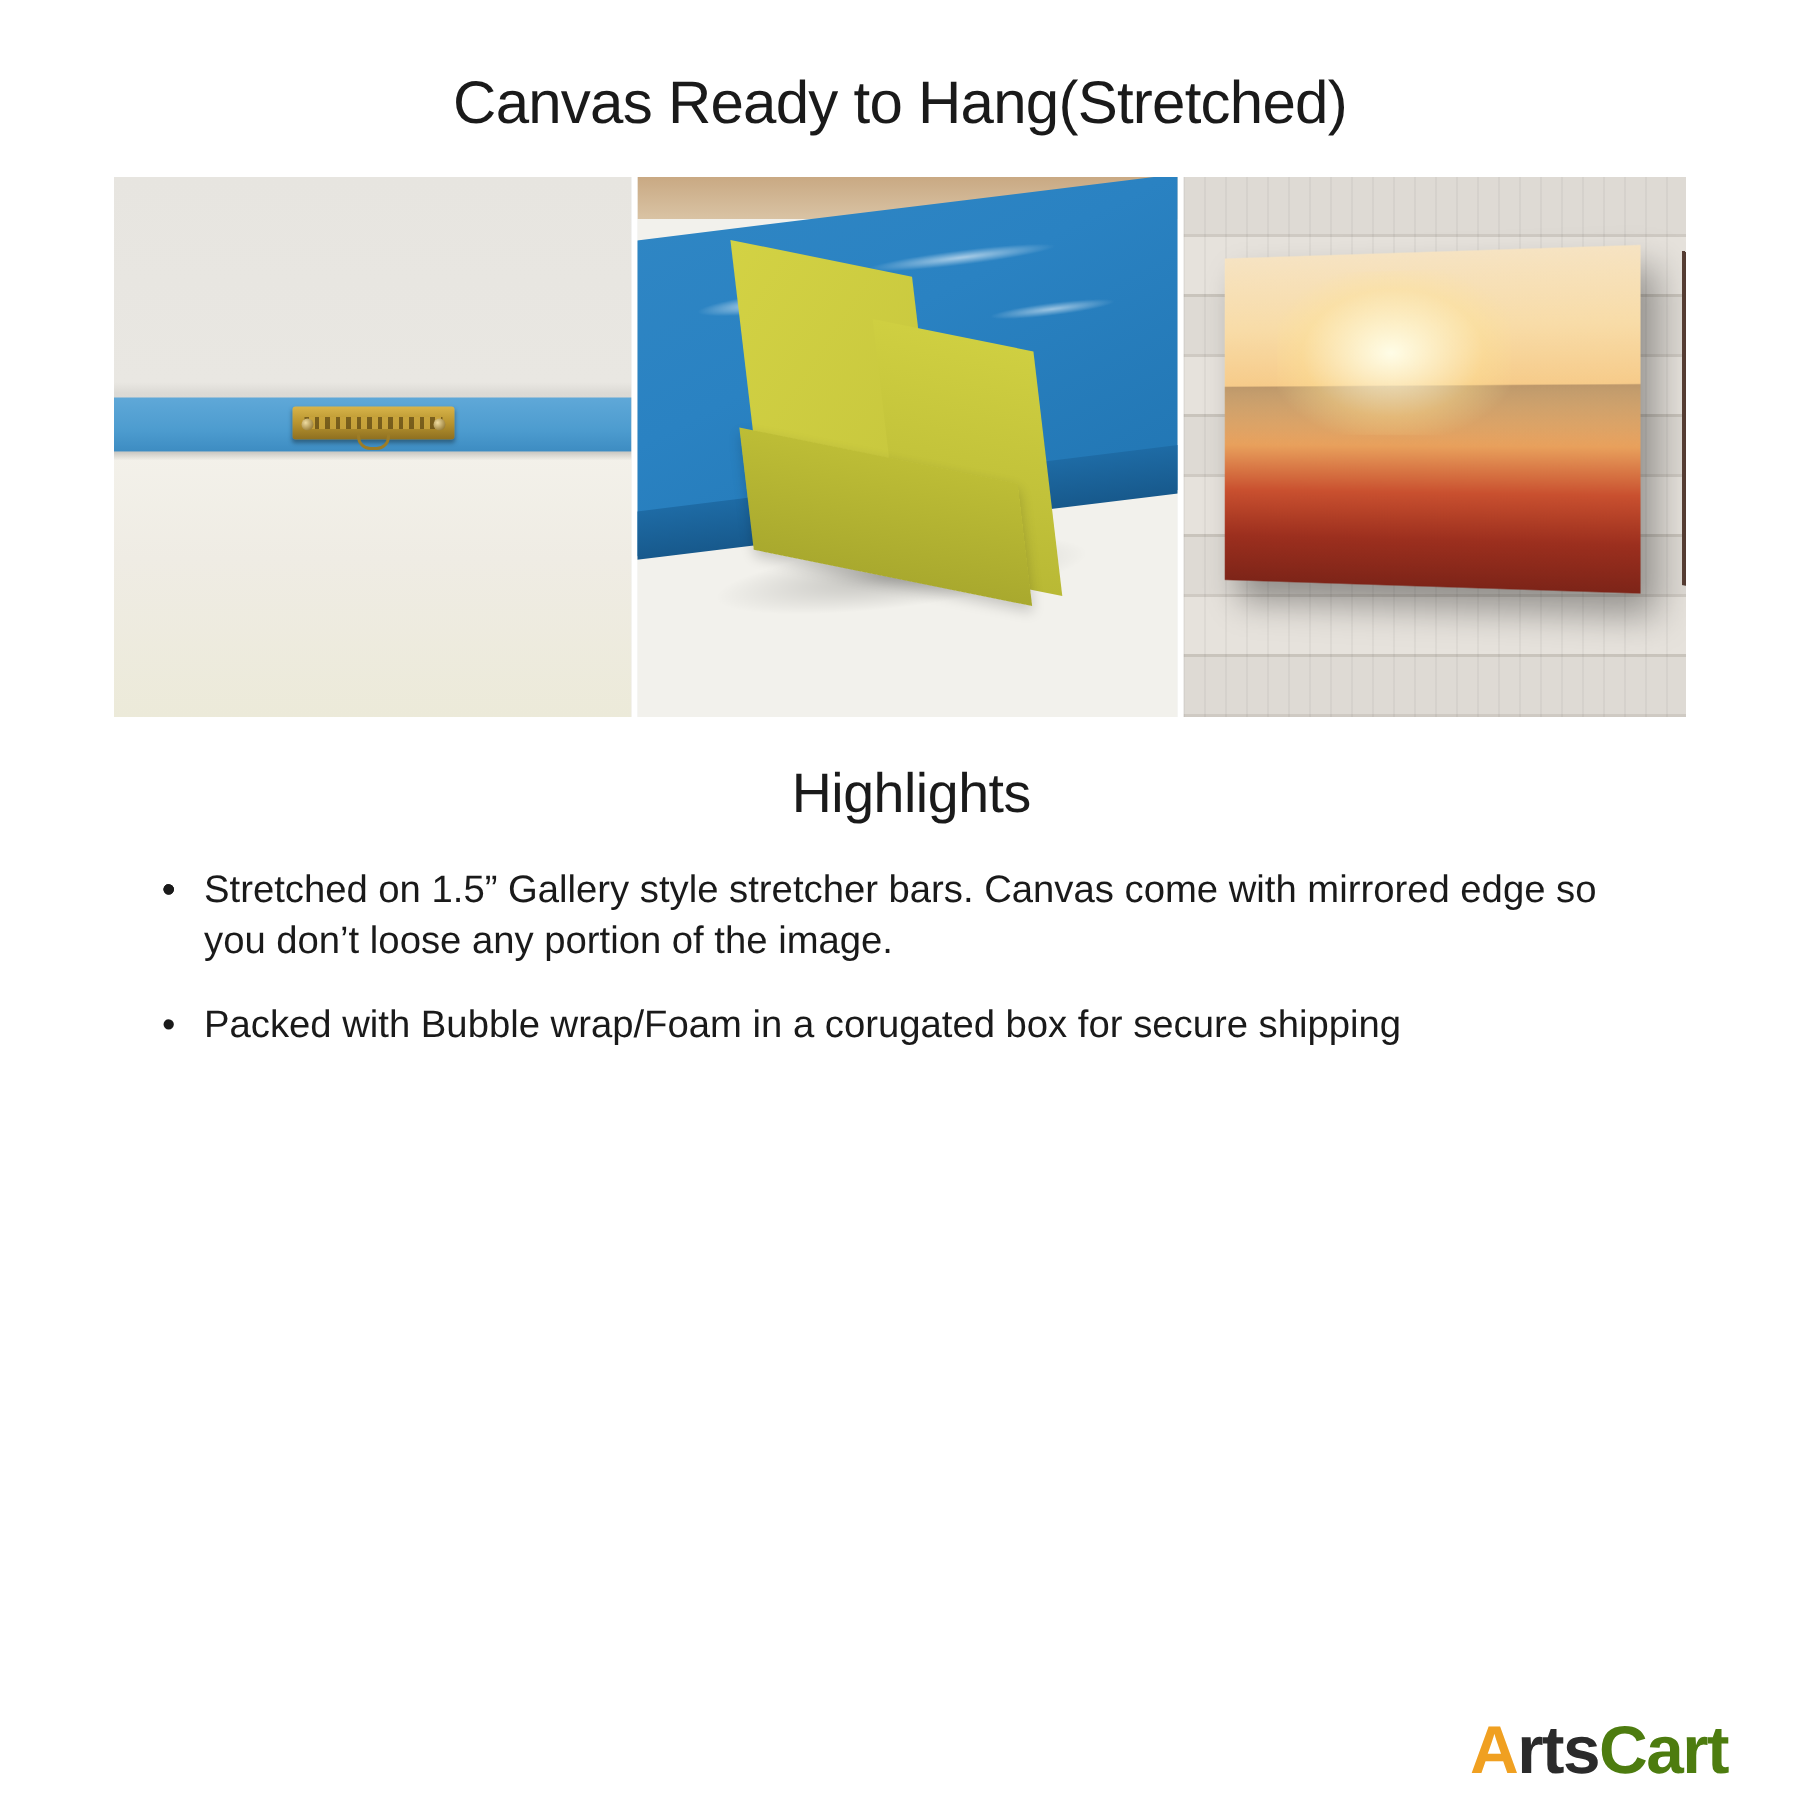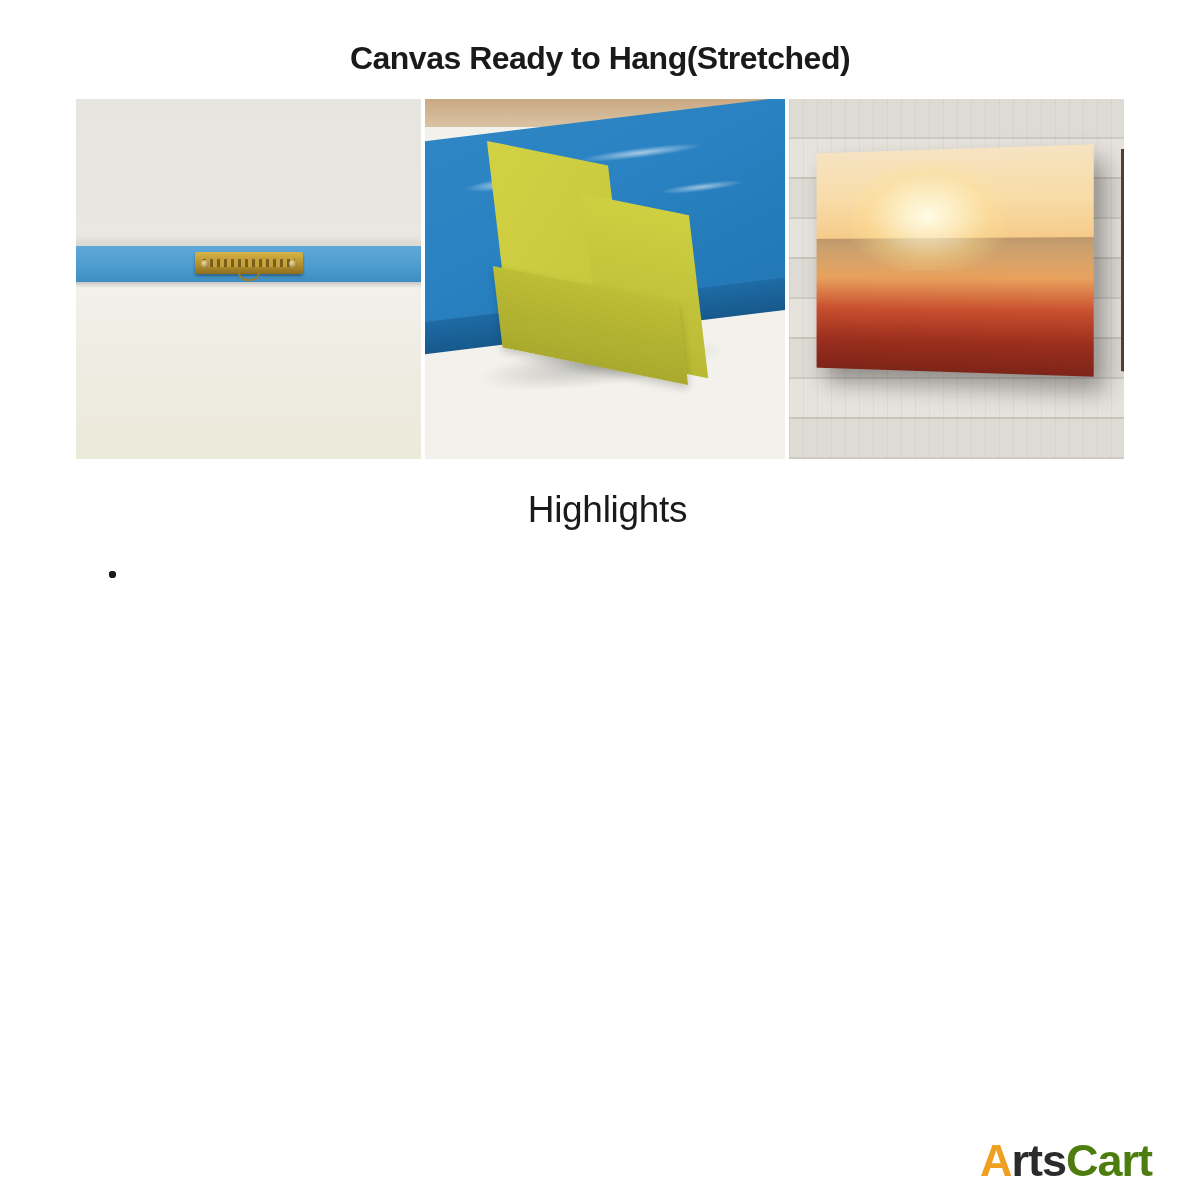--- a/index.html
+++ b/index.html
@@ -17,22 +17,22 @@
   .page {
     position: relative;
     width: 1200px;
     height: 1200px;
     box-sizing: border-box;
   }
 
   
   .title {
     text-align: center;
-    font-size: 32px;
-    font-weight: bold;
+    font-size: 40px;
+    font-weight: normal;
     letter-spacing: -0.5px;
     color: #1a1a1a;
     padding-top: 20px;
     line-height: 1.1;
   }
 
   
   .image-strip {
     display: flex;
     gap: 4px;
@@ -357,23 +357,25 @@
 
   <ul class="bullets">
     <li>
       <span class="dot">•</span>
     </li>
     <li>
       <span class="dot">•</span>
     </li>
     <li>
       <span class="dot">•</span>
+      <span>Stretched on 1.5” Gallery style stretcher bars. Canvas come with mirrored edge so you don’t loose any portion of the image.</span>
     </li>
     <li>
       <span class="dot">•</span>
+      <span>Packed with Bubble wrap/Foam in a corugated box for secure shipping</span>
     </li>
   </ul>
 
   <div class="logo">
     <span class="a-accent">A</span>
     <span class="arts">rts</span>
     <span class="cart">Cart</span>
   </div>
 
 </div>

